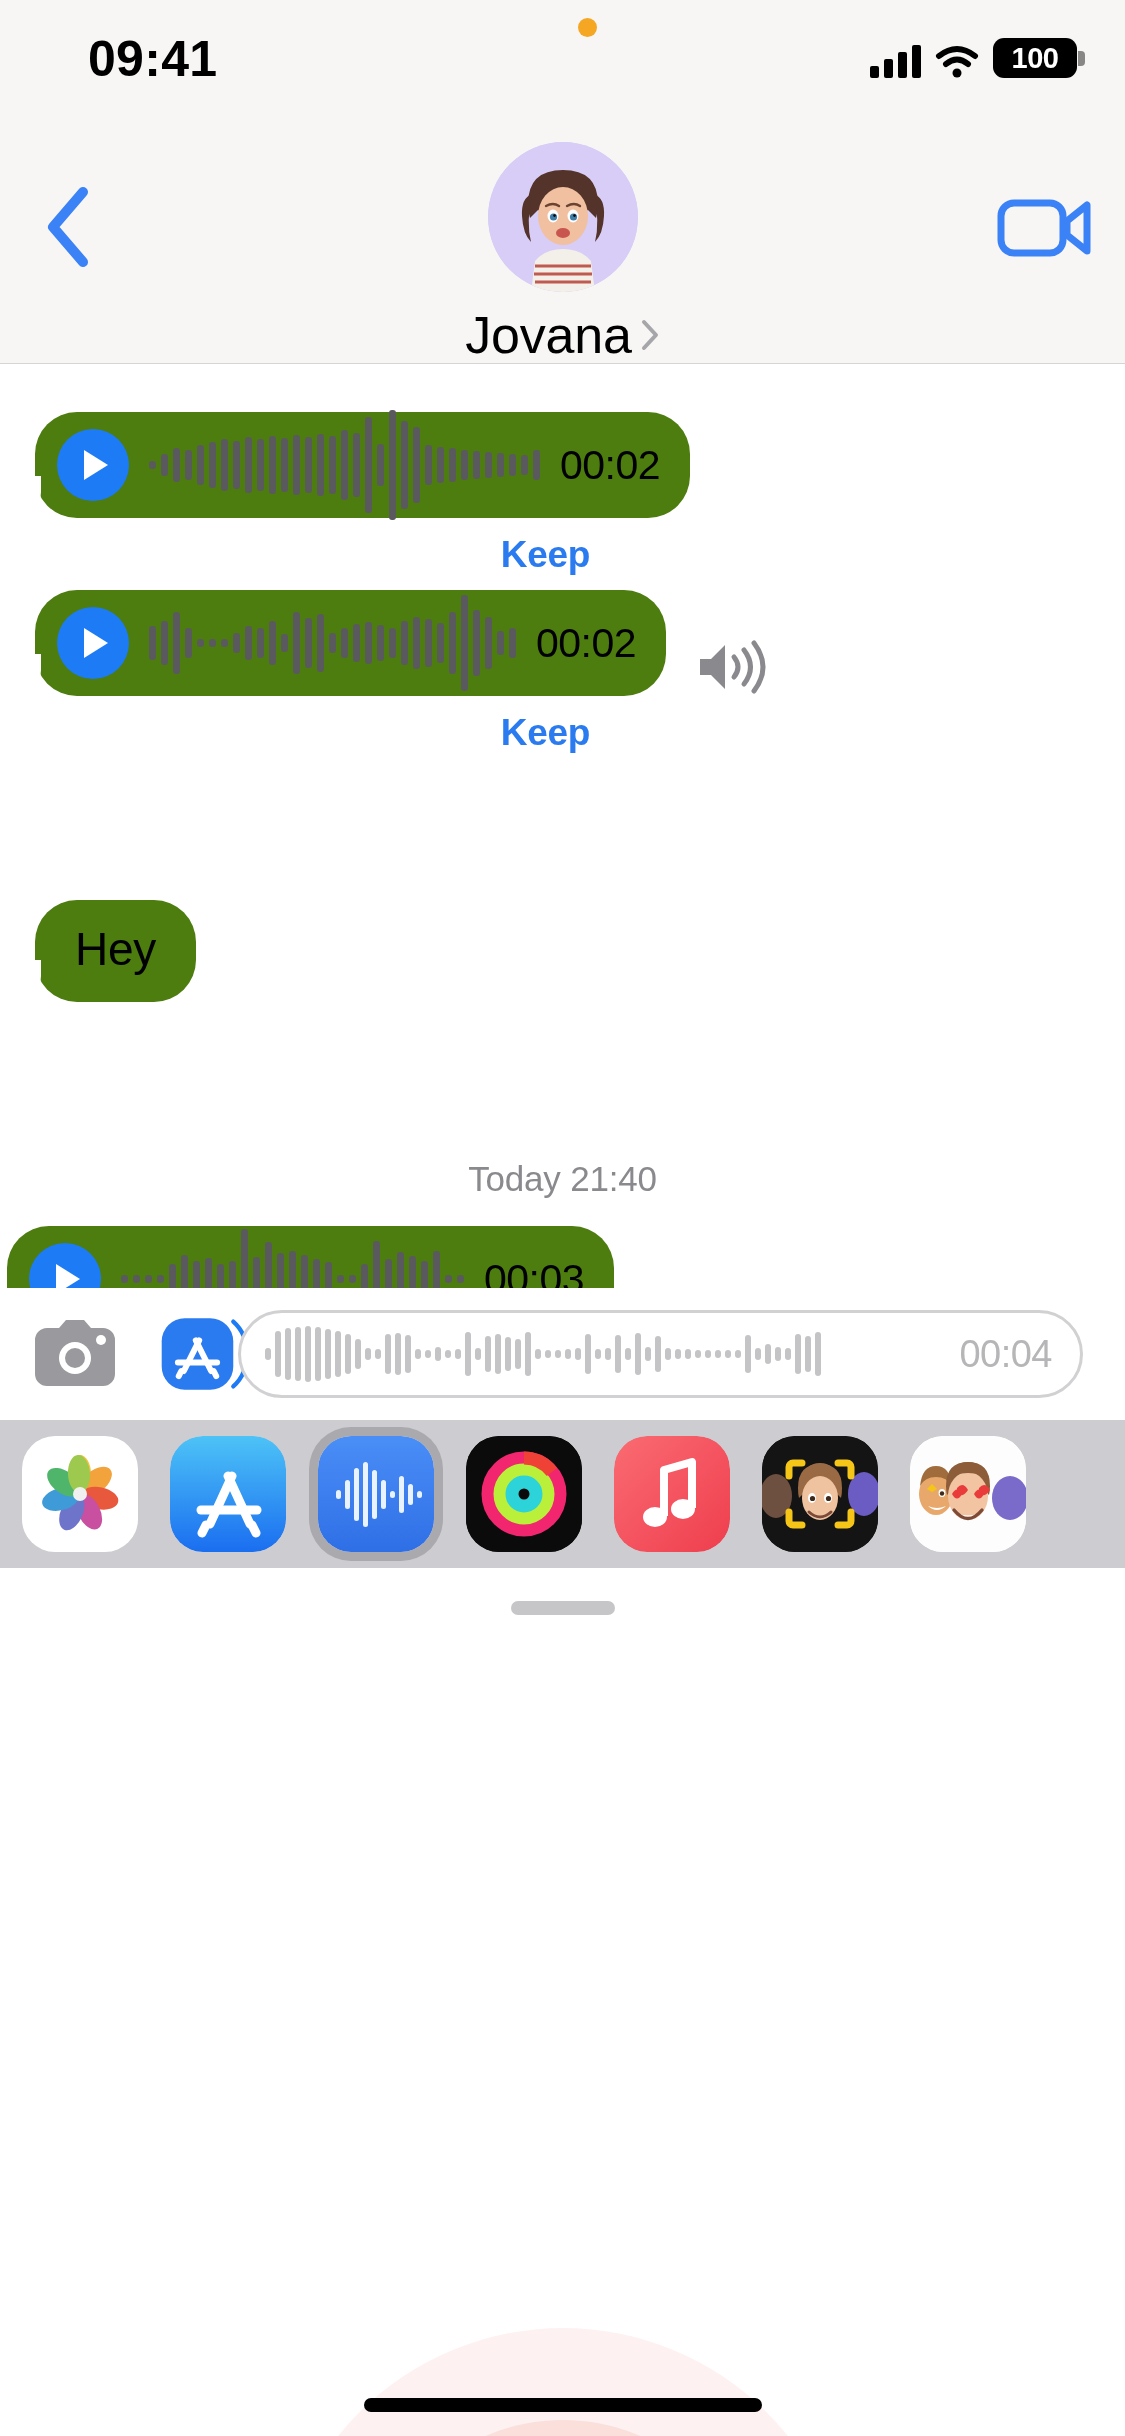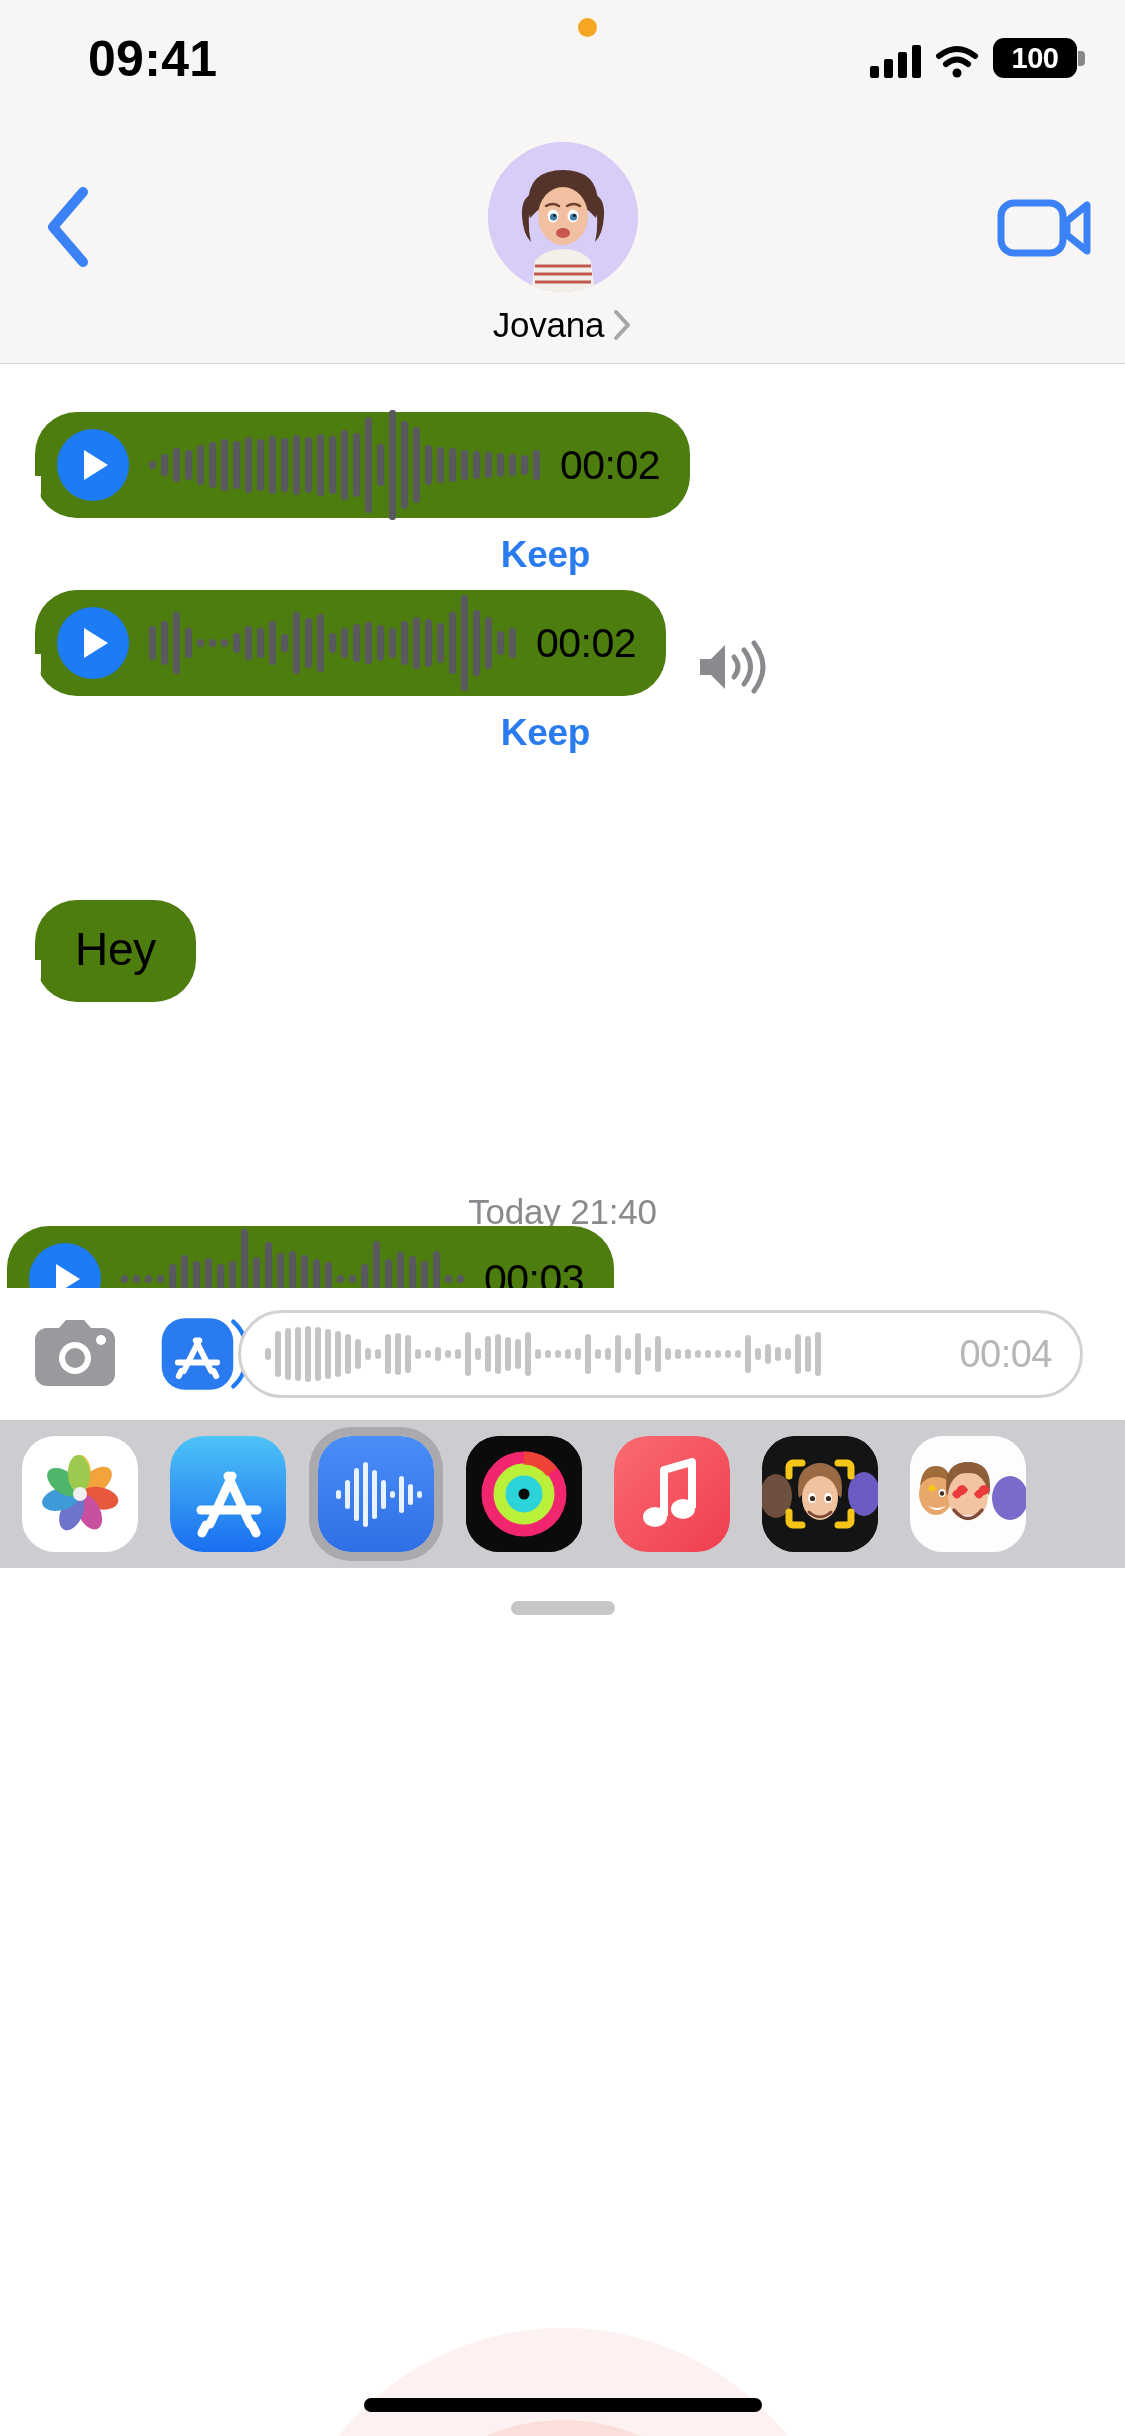--- a/index.html
+++ b/index.html
@@ -62,21 +62,21 @@
   .nav-center {
     position:absolute; left:0; top:142px; width:1125px;
     display:flex; flex-direction:column; align-items:center;
   }
   .avatar {
     width:150px; height:150px; border-radius:50%;
     background:#d7cdf6;
     overflow:hidden; position:relative;
   }
   .nav-name-row { display:flex; align-items:center; gap:8px; margin-top:13px; }
-  .nav-name { font-size:35px; color:#000; letter-spacing:-0.2px; }
+  .nav-name { font-size:52px; color:#000; letter-spacing:-0.2px; }
 
   
   .convo {
     position:absolute; top:364px; left:0; width:1125px; height:1100px;
     background:#fff; overflow:hidden;
   }
   .ts {
     width:100%; text-align:center;
     font-size:35px; color:#8a8a8e; font-weight:400;
     letter-spacing:-0.2px;
@@ -283,21 +283,21 @@
       <div class="keep">Keep</div>
     </div>
 
 
     <div class="row-in" style="position:absolute; top:536px;">
       <div class="bubble txt-bubble">
         <div class="msg">Hey</div>
       </div>
     </div>
 
-    <div class="ts" style="position:absolute; top:795px;margin-top:33px;">Today 21:40</div>
+    <div class="ts" style="position:absolute; top:795px;">Today 21:40</div>
 
     <div class="row-in" style="position:absolute; top:862px;padding-left:7px;">
       <div class="bubble va-bubble">
         <div class="play-btn">
             <div class="play-tri"></div>
           </div>
         <div class="wave" id="wave2">
             <i style="height: 8px;"></i>
             <i style="height: 8px;"></i>
             <i style="height: 8px;"></i>

